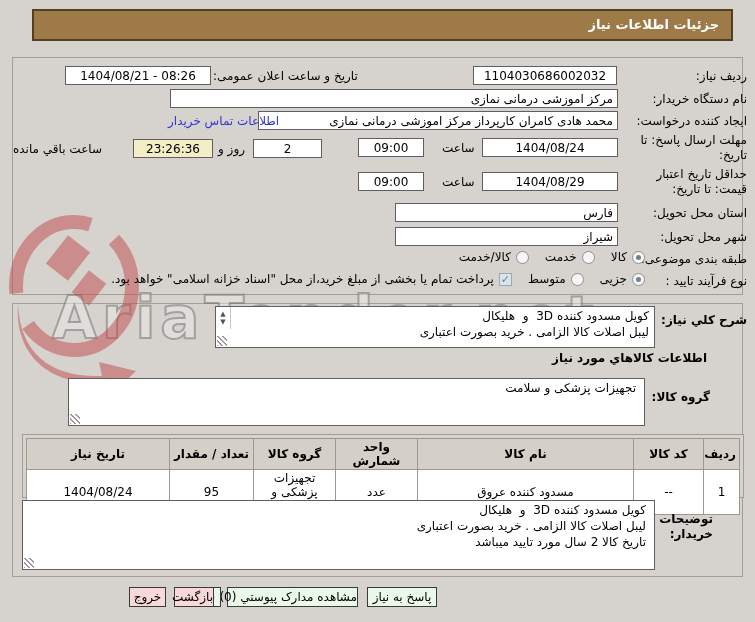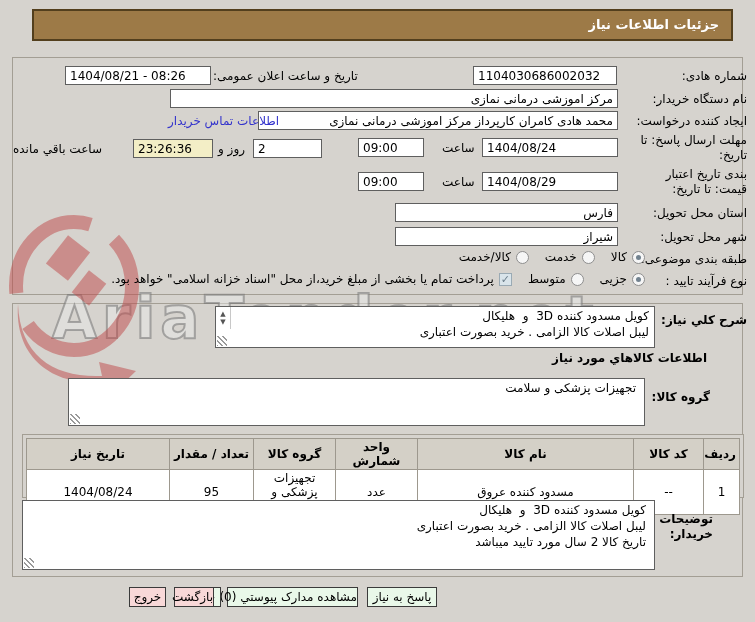--- a/index.html
+++ b/index.html
@@ -33,21 +33,21 @@
   
   .lbl{z-index:2;white-space:nowrap;}
   .lbl2{z-index:2;white-space:nowrap;text-align:right;line-height:15px;}
   .bold{font-weight:bold;}
   input.fld{
     position:absolute;z-index:2;height:19px;box-sizing:border-box;
     border:1px solid #5f5f5f;background:#fff;
     font-family:"DejaVu Sans",sans-serif;font-size:12px;color:#000;
     padding:0 4px;
   }
-  input.center{direction:ltr;}
+  input.center{text-align:center;direction:ltr;}
   input.rtl{text-align:right;direction:rtl;}
   .yellow{background:#f3eec6 !important;}
   .link{color:#3333cc;z-index:2;cursor:pointer;white-space:nowrap;}
   
   .optrow{display:flex;align-items:center;gap:16px;z-index:2;direction:rtl;}
   .opt{display:flex;align-items:center;gap:5px;white-space:nowrap;}
   .radio{
     width:13px;height:13px;border-radius:50%;
     background:#f6f6f6;border:1px solid #8e8e8e;box-sizing:border-box;position:relative;
   }
@@ -108,21 +108,21 @@
   <ellipse cx="72" cy="78" rx="58" ry="64" fill="none" stroke="#bf4a4a" stroke-width="14" stroke-dasharray="150 34 120 28"></ellipse>
   <rect x="52" y="32" width="28" height="36" fill="#bf4a4a" transform="rotate(38 66 50)"></rect>
   <rect x="76" y="66" width="22" height="28" fill="#bf4a4a" transform="rotate(38 87 80)"></rect>
   <path d="M16,96 C18,148 52,170 100,168 L97,154 L134,163 L108,188 L106,174 C54,180 12,152 16,96 Z" fill="#bf4a4a"></path>
 </svg>
 
 <div class="abs titlebar">جزئیات اطلاعات نیاز</div>
 <div class="abs frame frame1"></div>
 <div class="abs frame frame2"></div>
 
-<div class="abs lbl" style="right:8px;top:69px;">شماره هادی:</div>
+<div class="abs lbl" style="right:8px;top:69px;">ردیف نياز:</div>
 <input class="fld center" style="left: 473px; top: 66px; width: 144px;" readonly="" value="1104030686002032">
 <div class="abs lbl" style="left:213px;top:69px;">تاریخ و ساعت اعلان عمومی:</div>
 <input class="fld center" style="left: 65px; top: 66px; width: 146px;" readonly="" value="1404/08/21 - 08:26">
 
 <div class="abs lbl" style="right:8px;top:92px;">نام دستگاه خریدار:</div>
 <input class="fld rtl" style="left: 170px; top: 89px; width: 448px;" readonly="" value="مرکز اموزشی درمانی نمازی">
 
 <div class="abs lbl" style="right:8px;top:114px;">ایجاد کننده درخواست:</div>
 <input class="fld rtl" style="left: 258px; top: 111px; width: 360px;" readonly="" value="محمد هادی کامران کارپرداز مرکز اموزشی درمانی نمازی">
 <div class="abs link" style="left:168px;top:114px;">اطلاعات تماس خریدار</div>
@@ -134,21 +134,21 @@
 <input class="fld center" style="left: 482px; top: 138px; width: 136px;" readonly="" value="1404/08/24">
 <div class="abs lbl" style="left:442px;top:141px;">ساعت</div>
 <input class="fld center" style="left: 358px; top: 138px; width: 66px;" readonly="" value="09:00">
 
 <input class="fld center" style="left: 253px; top: 139px; width: 69px;" readonly="" value="2">
 <div class="abs lbl" style="left:218px;top:142px;">روز و</div>
 <input class="fld center yellow" style="left: 133px; top: 139px; width: 80px;" readonly="" value="23:26:36">
 <div class="abs lbl" style="left:13px;top:142px;">ساعت باقي مانده</div>
 
 <div class="abs lbl2" style="right:8px;top:167px;">
-  <span style="display:block;">بندی تاریخ اعتبار</span>
+  <span style="display:block;">حداقل تاریخ اعتبار</span>
   <span style="display:block;">قیمت: تا تاریخ:</span>
 </div>
 <input class="fld center" style="left: 482px; top: 172px; width: 136px;" readonly="" value="1404/08/29">
 <div class="abs lbl" style="left:442px;top:175px;">ساعت</div>
 <input class="fld center" style="left: 358px; top: 172px; width: 66px;" readonly="" value="09:00">
 
 <div class="abs lbl" style="right:8px;top:206px;">استان محل تحویل:</div>
 <input class="fld rtl" style="left: 395px; top: 203px; width: 223px;" readonly="" value="فارس">
 <div class="abs lbl" style="right:8px;top:230px;">شهر محل تحویل:</div>
 <input class="fld rtl" style="left: 395px; top: 227px; width: 223px;" readonly="" value="شیراز">

